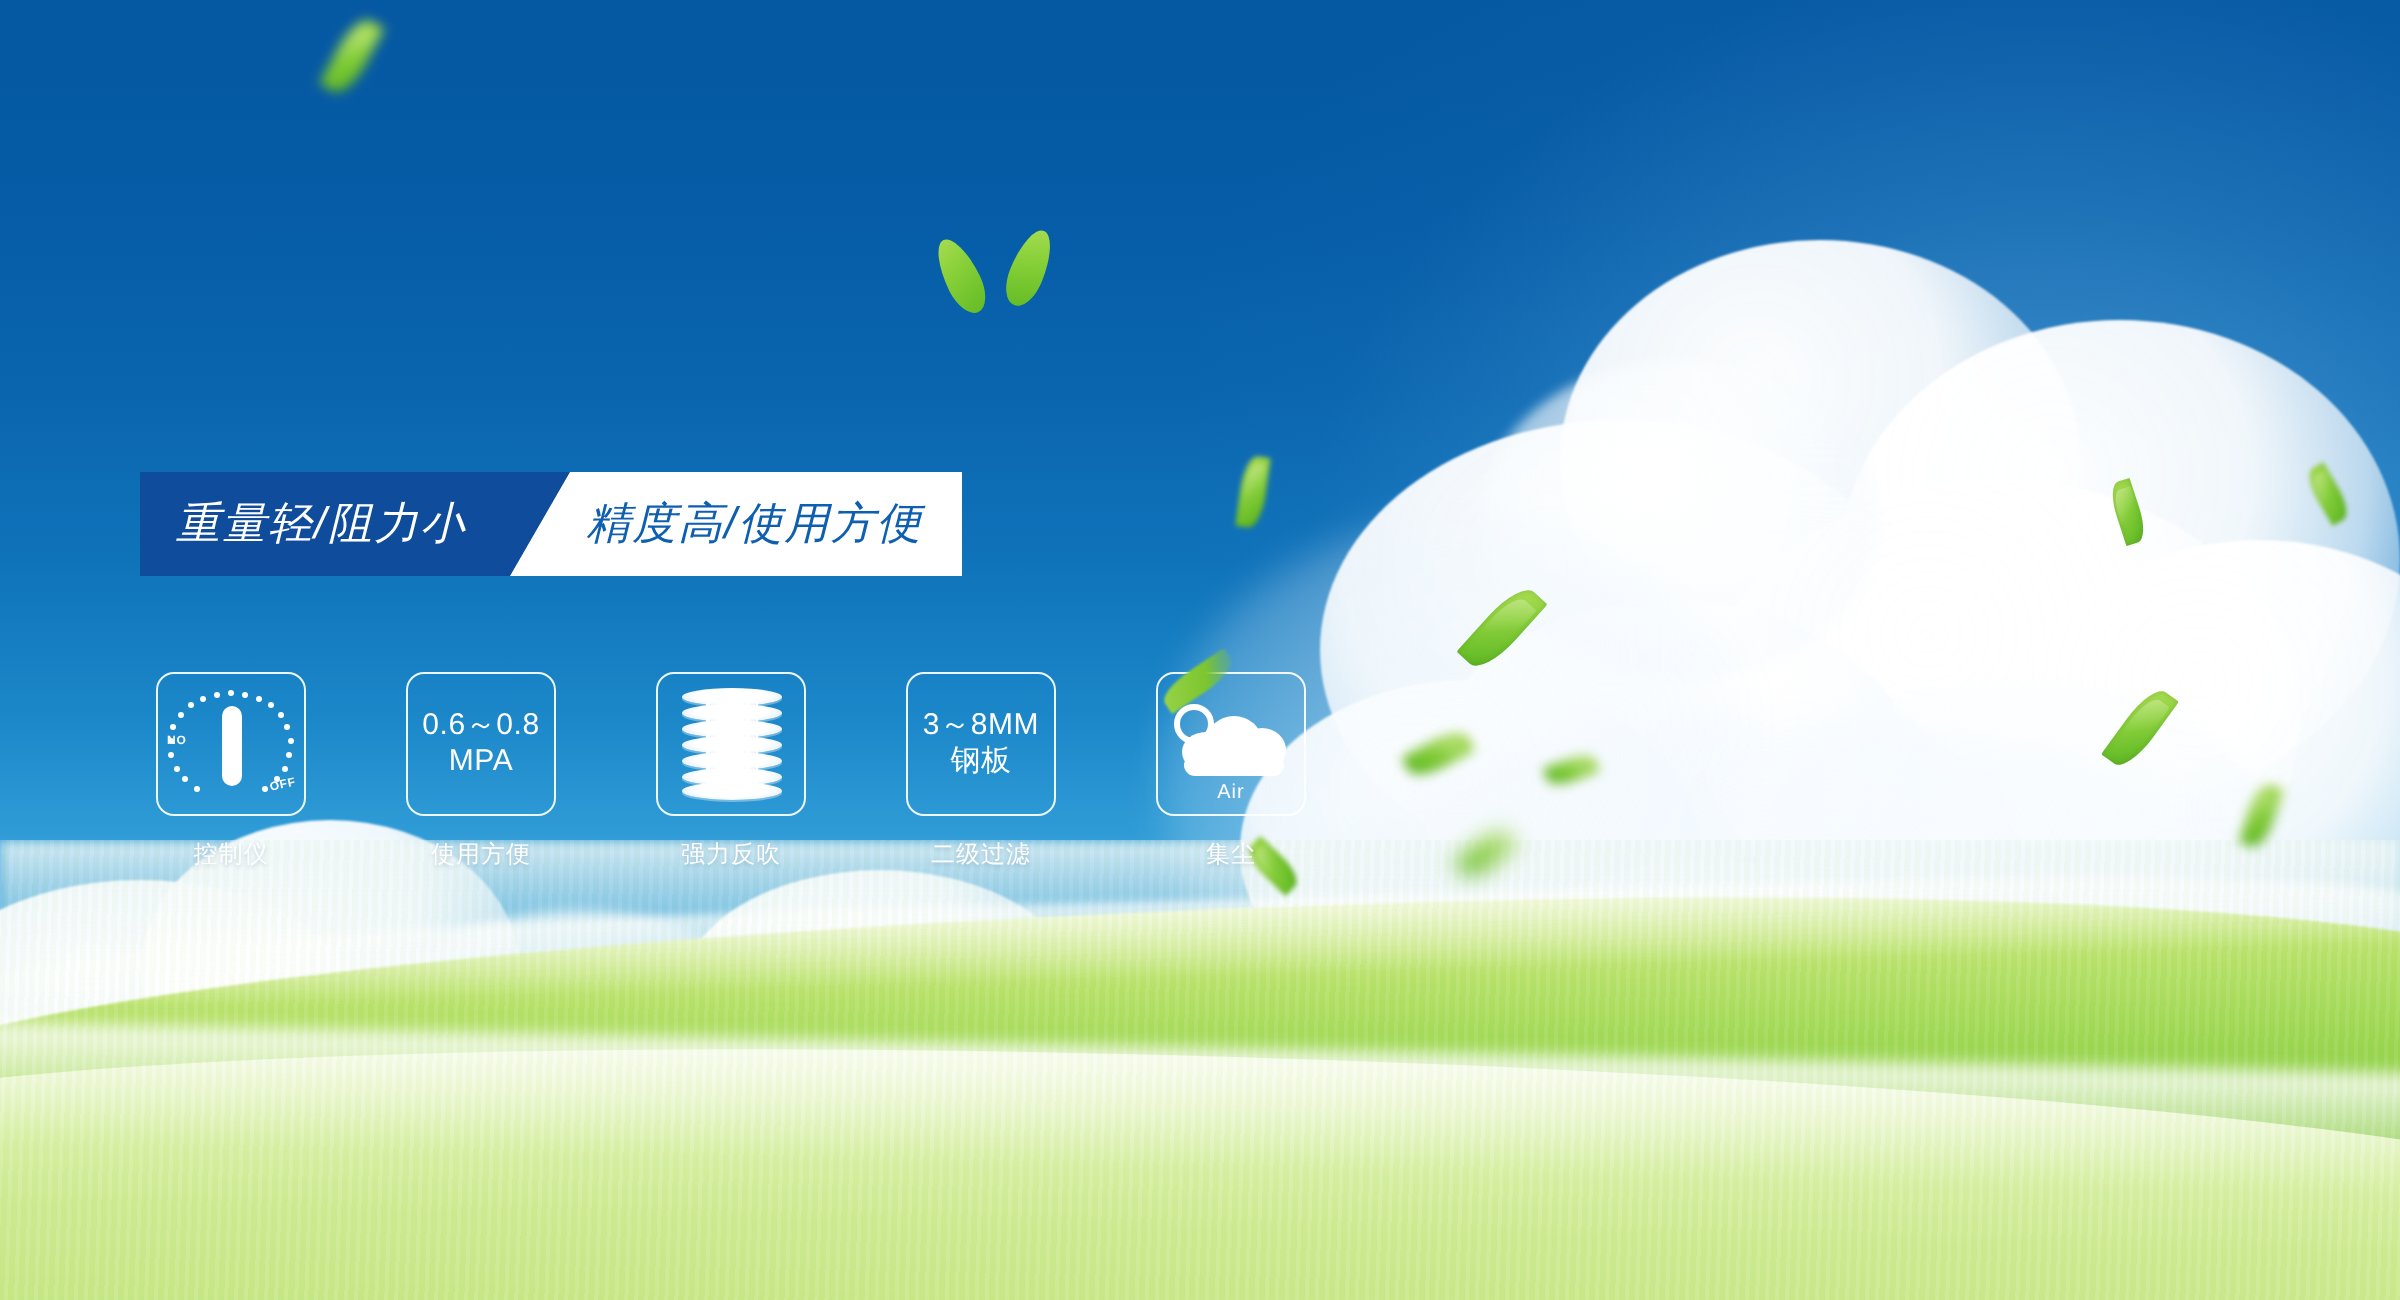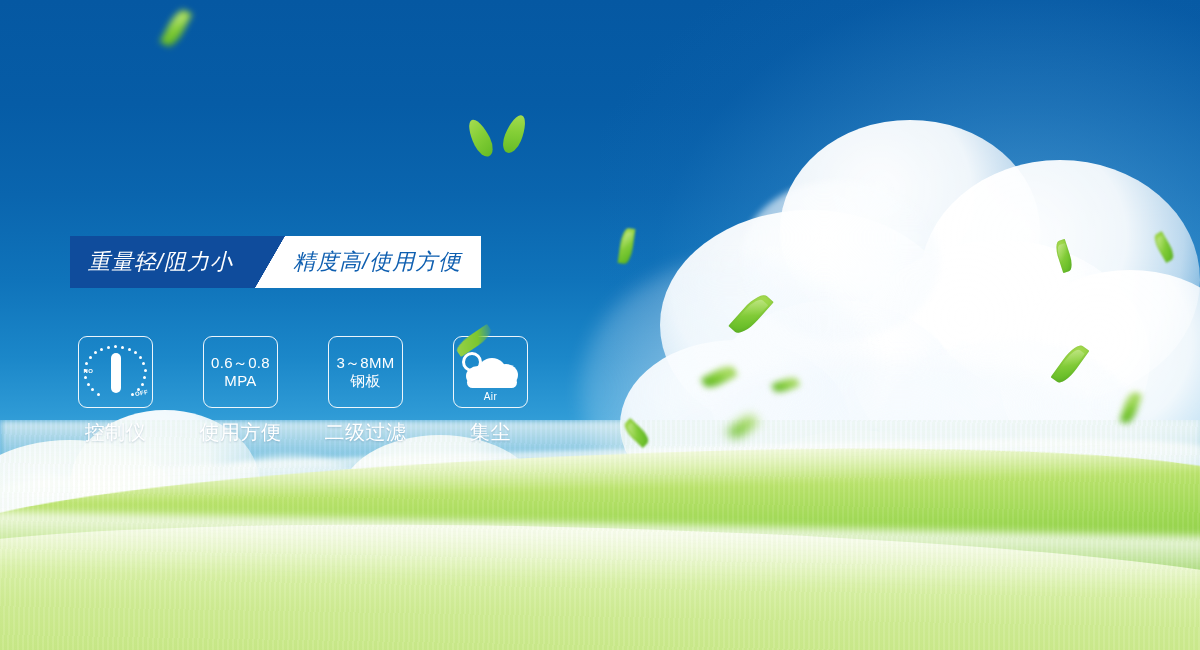--- a/index.html
+++ b/index.html
@@ -201,21 +201,21 @@
     display:flex;align-items:center;justify-content:center;
     position:relative;
     box-sizing:border-box;
   }
   .fbox .ftext{
     color:#ffffff;text-align:center;
     font-size:15px;line-height:18px;font-weight:400;
     letter-spacing:.3px;
   }
   .fcap{
-    margin-top:11px;color:#ffffff;font-size:20px;white-space:nowrap;
+    margin-top:11px;color:#ffffff;font-size:12px;white-space:nowrap;
     letter-spacing:.5px;
     text-shadow:0 1px 2px rgba(0,50,100,.2);
   }
 
   
   .dial{position:relative;width:62px;height:58px;}
   .dial .dot{
     position:absolute;width:3.4px;height:3.4px;border-radius:50%;
     background:#ffffff;
   }
@@ -385,20 +385,35 @@
       <div class="feature">
         <div class="fbox">
           <div class="ftext">
             <div>0.6～0.8</div>
             <div>MPA</div>
           </div>
         </div>
         <div class="fcap">使用方便</div>
       </div>
 
+      <div class="feature">
+        <div class="fbox">
+          <div class="coil">
+            <div class="body"></div>
+            <div class="ring" style="top:0px;"></div>
+            <div class="ring" style="top:8px;"></div>
+            <div class="ring" style="top:16px;"></div>
+            <div class="ring" style="top:24px;"></div>
+            <div class="ring" style="top:32px;"></div>
+            <div class="ring" style="top:40px;"></div>
+            <div class="ring" style="top:47px;"></div>
+          </div>
+        </div>
+        <div class="fcap">强力反吹</div>
+      </div>
 
       <div class="feature">
         <div class="fbox">
           <div class="ftext">
             <div>3～8MM</div>
             <div>钢板</div>
           </div>
         </div>
         <div class="fcap">二级过滤</div>
       </div>

